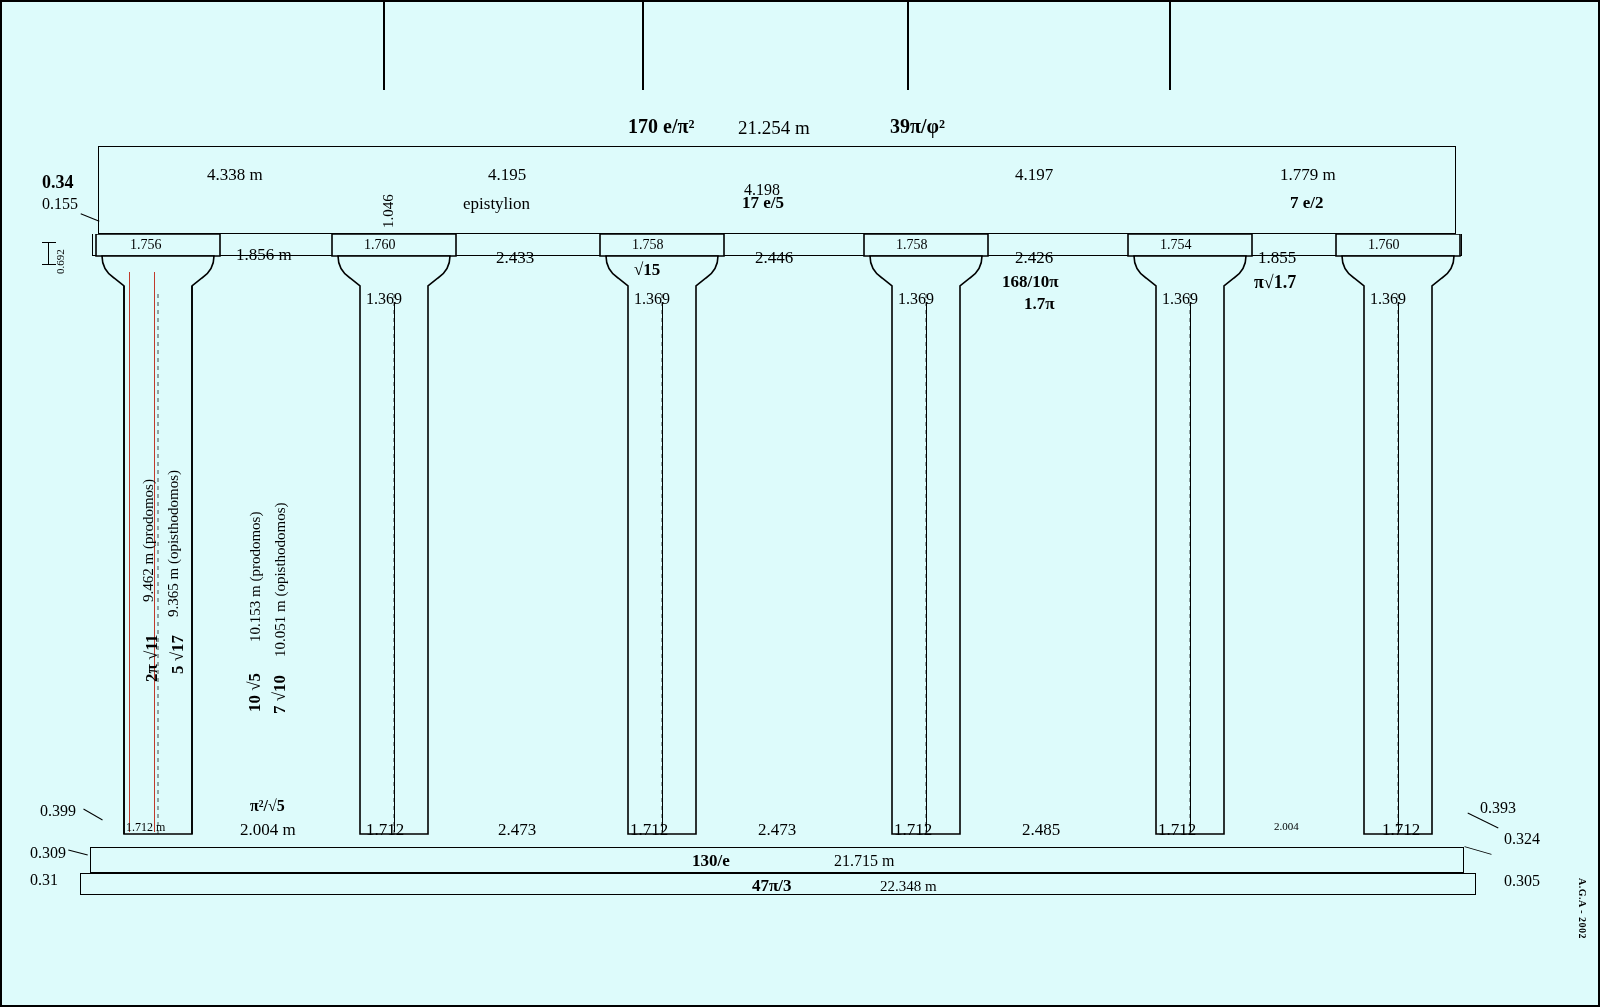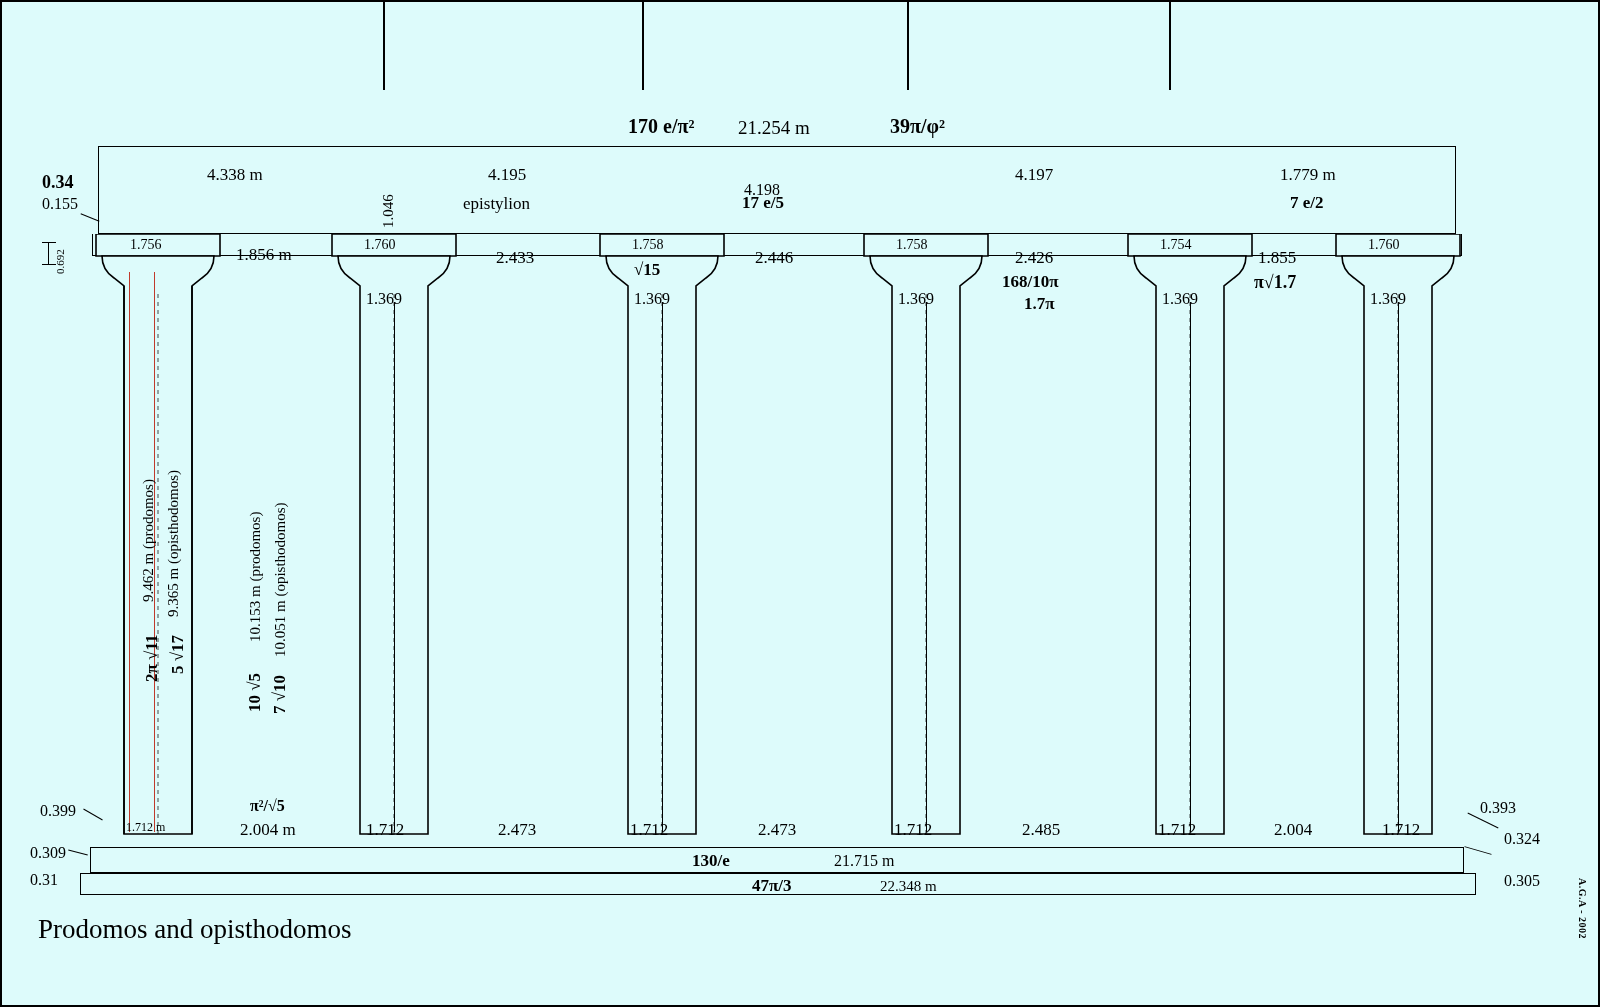--- a/index.html
+++ b/index.html
@@ -162,21 +162,21 @@
   <div class="txt" style="left:124px;top:818px;font-size:12px;">1.712 m</div>
   <div class="txt" style="left:238px;top:818px;font-size:17px;">2.004 m</div>
   <div class="txt b" style="left:248px;top:795px;font-size:16px;">π²/√5</div>
   <div class="txt" style="left:364px;top:818px;font-size:17px;">1.712</div>
   <div class="txt" style="left:496px;top:818px;font-size:17px;">2.473</div>
   <div class="txt" style="left:628px;top:818px;font-size:17px;">1.712</div>
   <div class="txt" style="left:756px;top:818px;font-size:17px;">2.473</div>
   <div class="txt" style="left:892px;top:818px;font-size:17px;">1.712</div>
   <div class="txt" style="left:1020px;top:818px;font-size:17px;">2.485</div>
   <div class="txt" style="left:1156px;top:818px;font-size:17px;">1.712</div>
-  <div class="txt" style="left:1272px;top:818px;font-size:17px;">2.004</div>
+  <div class="txt" style="left:1272px;top:818px;font-size:11px;">2.004</div>
   <div class="txt" style="left:1380px;top:818px;font-size:17px;">1.712</div>
 
   <div id="stylo"></div>
   <div id="stylo2"></div>
 
   <div class="txt b" style="left:690px;top:849px;font-size:17px;">130/e</div>
   <div class="txt" style="left:832px;top:850px;font-size:16px;">21.715 m</div>
   <div class="txt b" style="left:750px;top:874px;font-size:17px;">47π/3</div>
   <div class="txt" style="left:878px;top:876px;font-size:15px;">22.348 m</div>
 
@@ -185,16 +185,15 @@
   <div class="txt" style="left:28px;top:869px;font-size:16px;">0.31</div>
   <div class="line" style="left:80px;top:812px;width:22px;height:1px;transform:rotate(30deg);"></div>
   <div class="line" style="left:66px;top:850px;width:20px;height:1px;transform:rotate(14deg);"></div>
 
   <div class="txt" style="left:1478px;top:797px;font-size:16px;">0.393</div>
   <div class="txt" style="left:1502px;top:828px;font-size:16px;">0.324</div>
   <div class="txt" style="left:1502px;top:870px;font-size:16px;">0.305</div>
   <div class="line" style="left:1464px;top:818px;width:34px;height:1px;transform:rotate(26deg);"></div>
   <div class="line" style="left:1462px;top:848px;width:28px;height:1px;transform:rotate(16deg);"></div>
 
-  <div class="caption">Prodomos and opisthodomos</div>
   <div class="sig">A.G.A - 2002</div>
 
 </div>
 
 </body></html>

